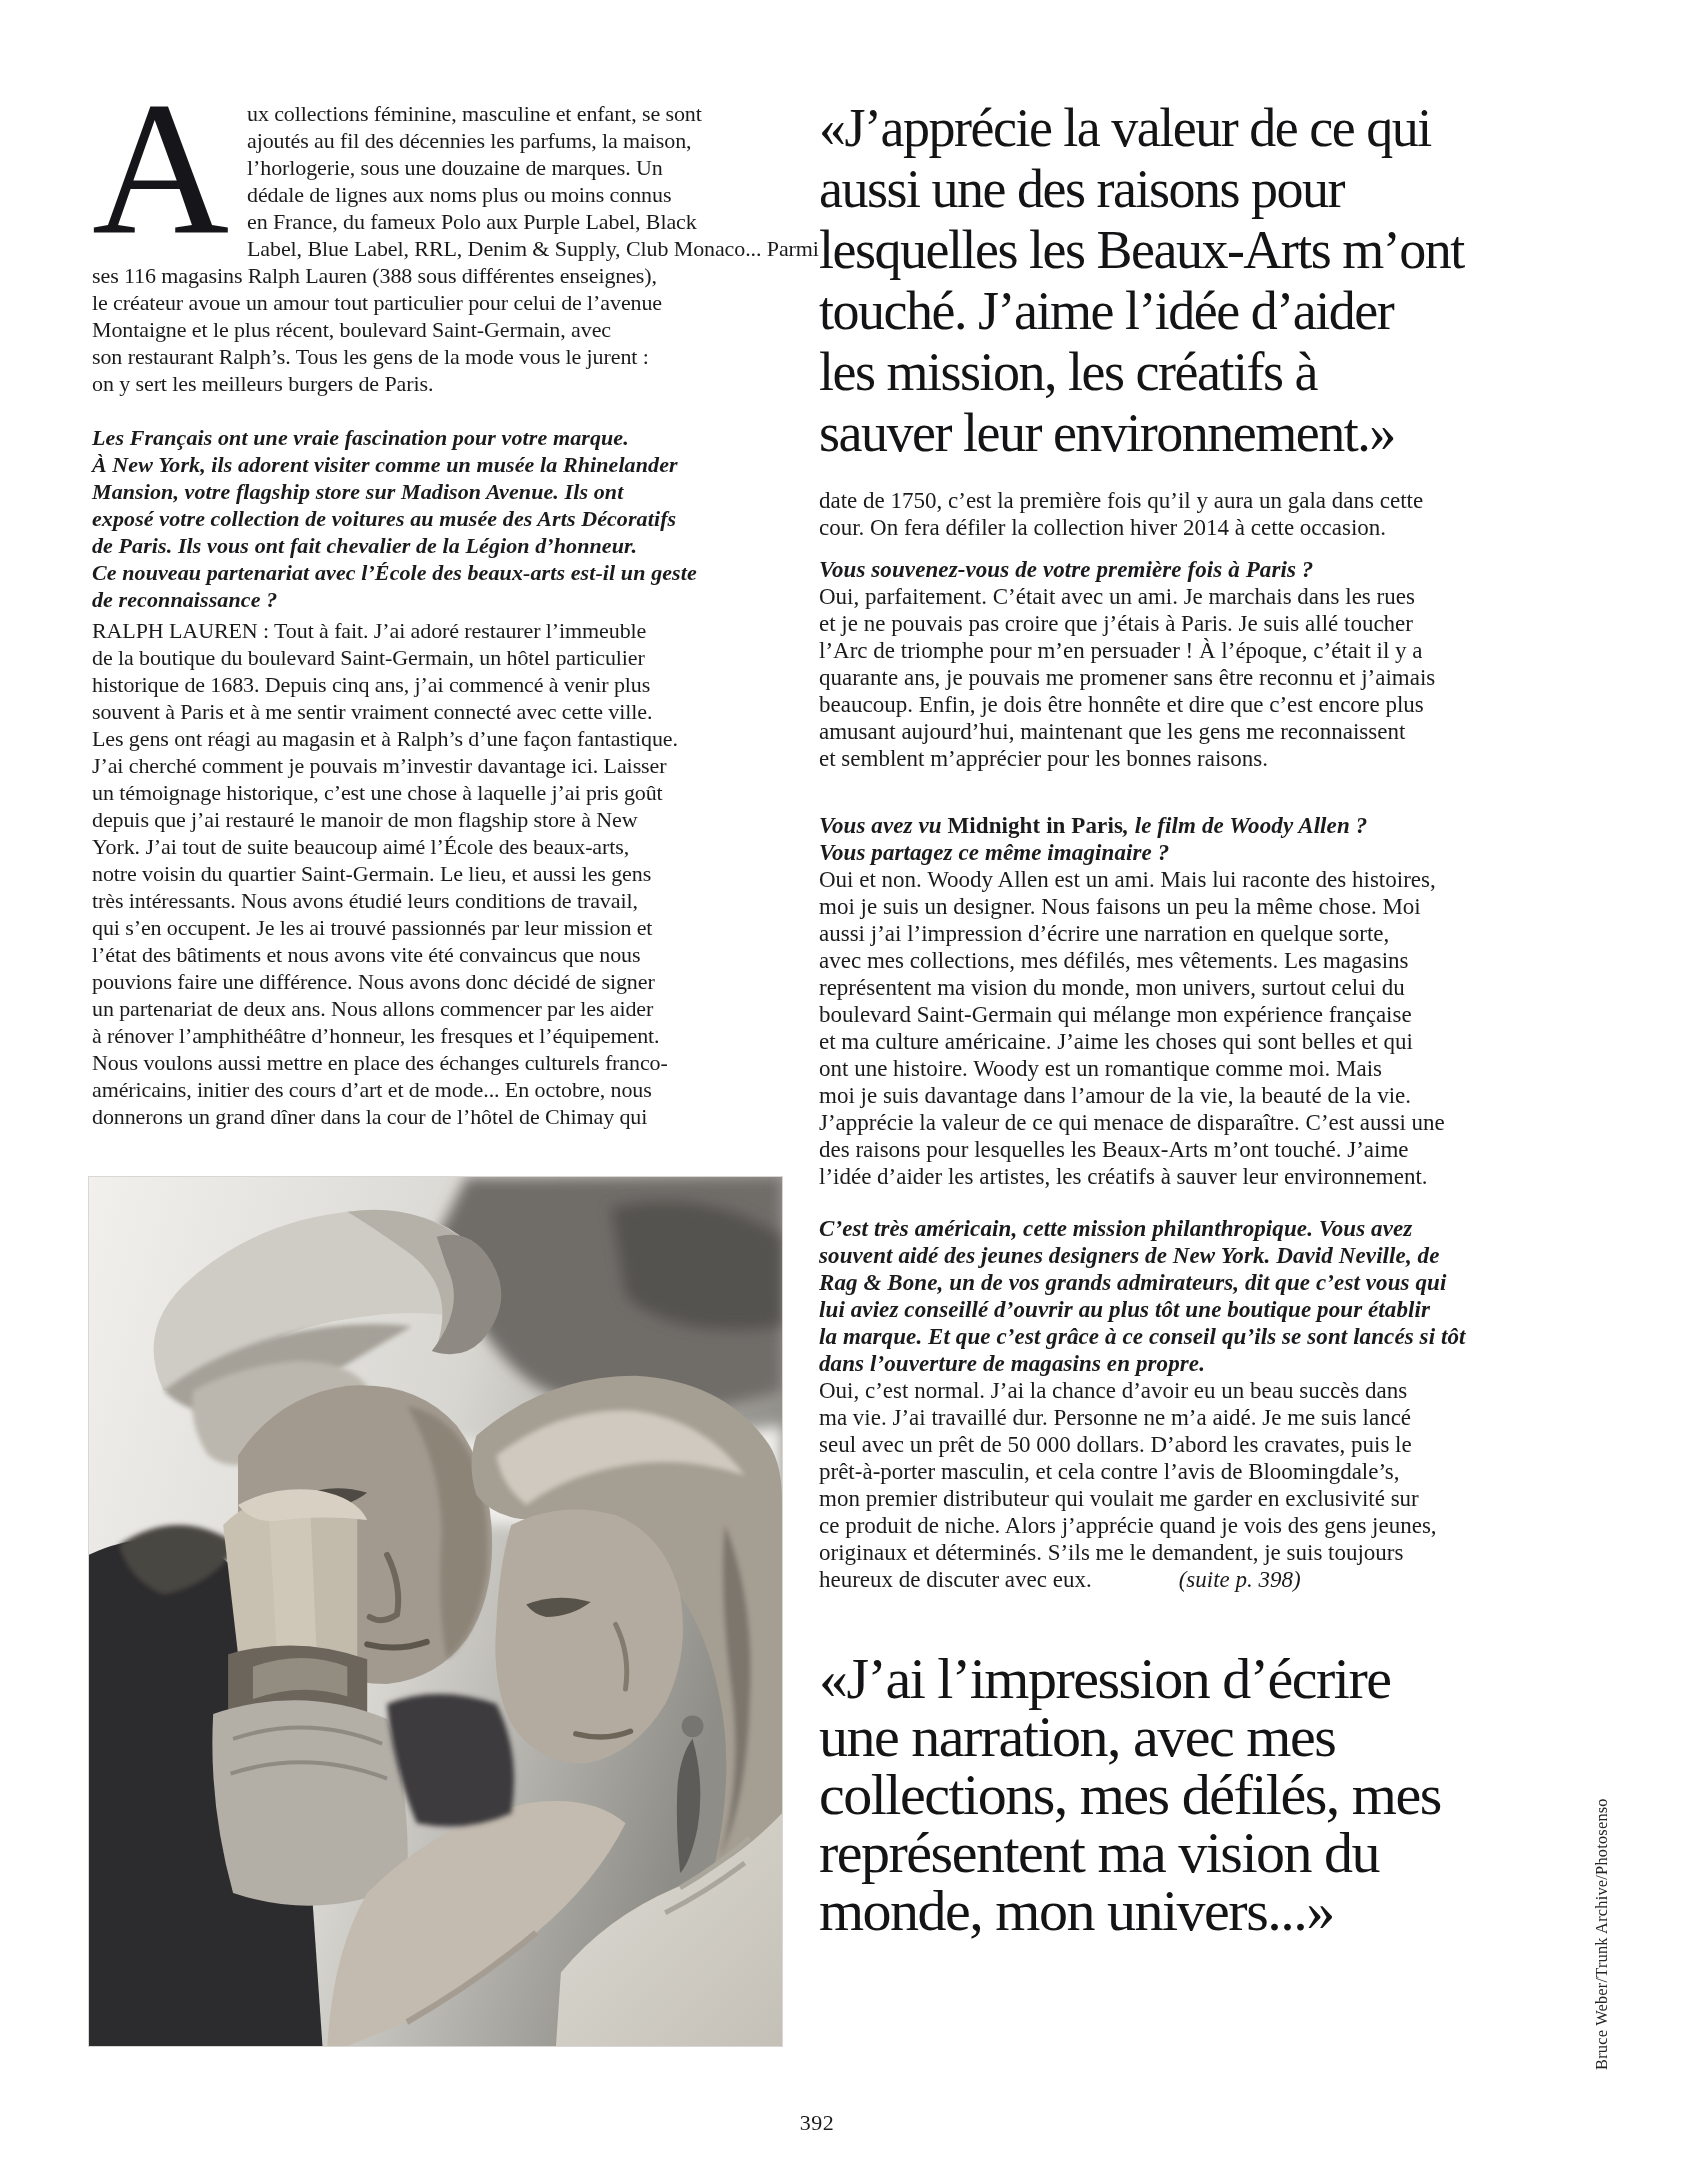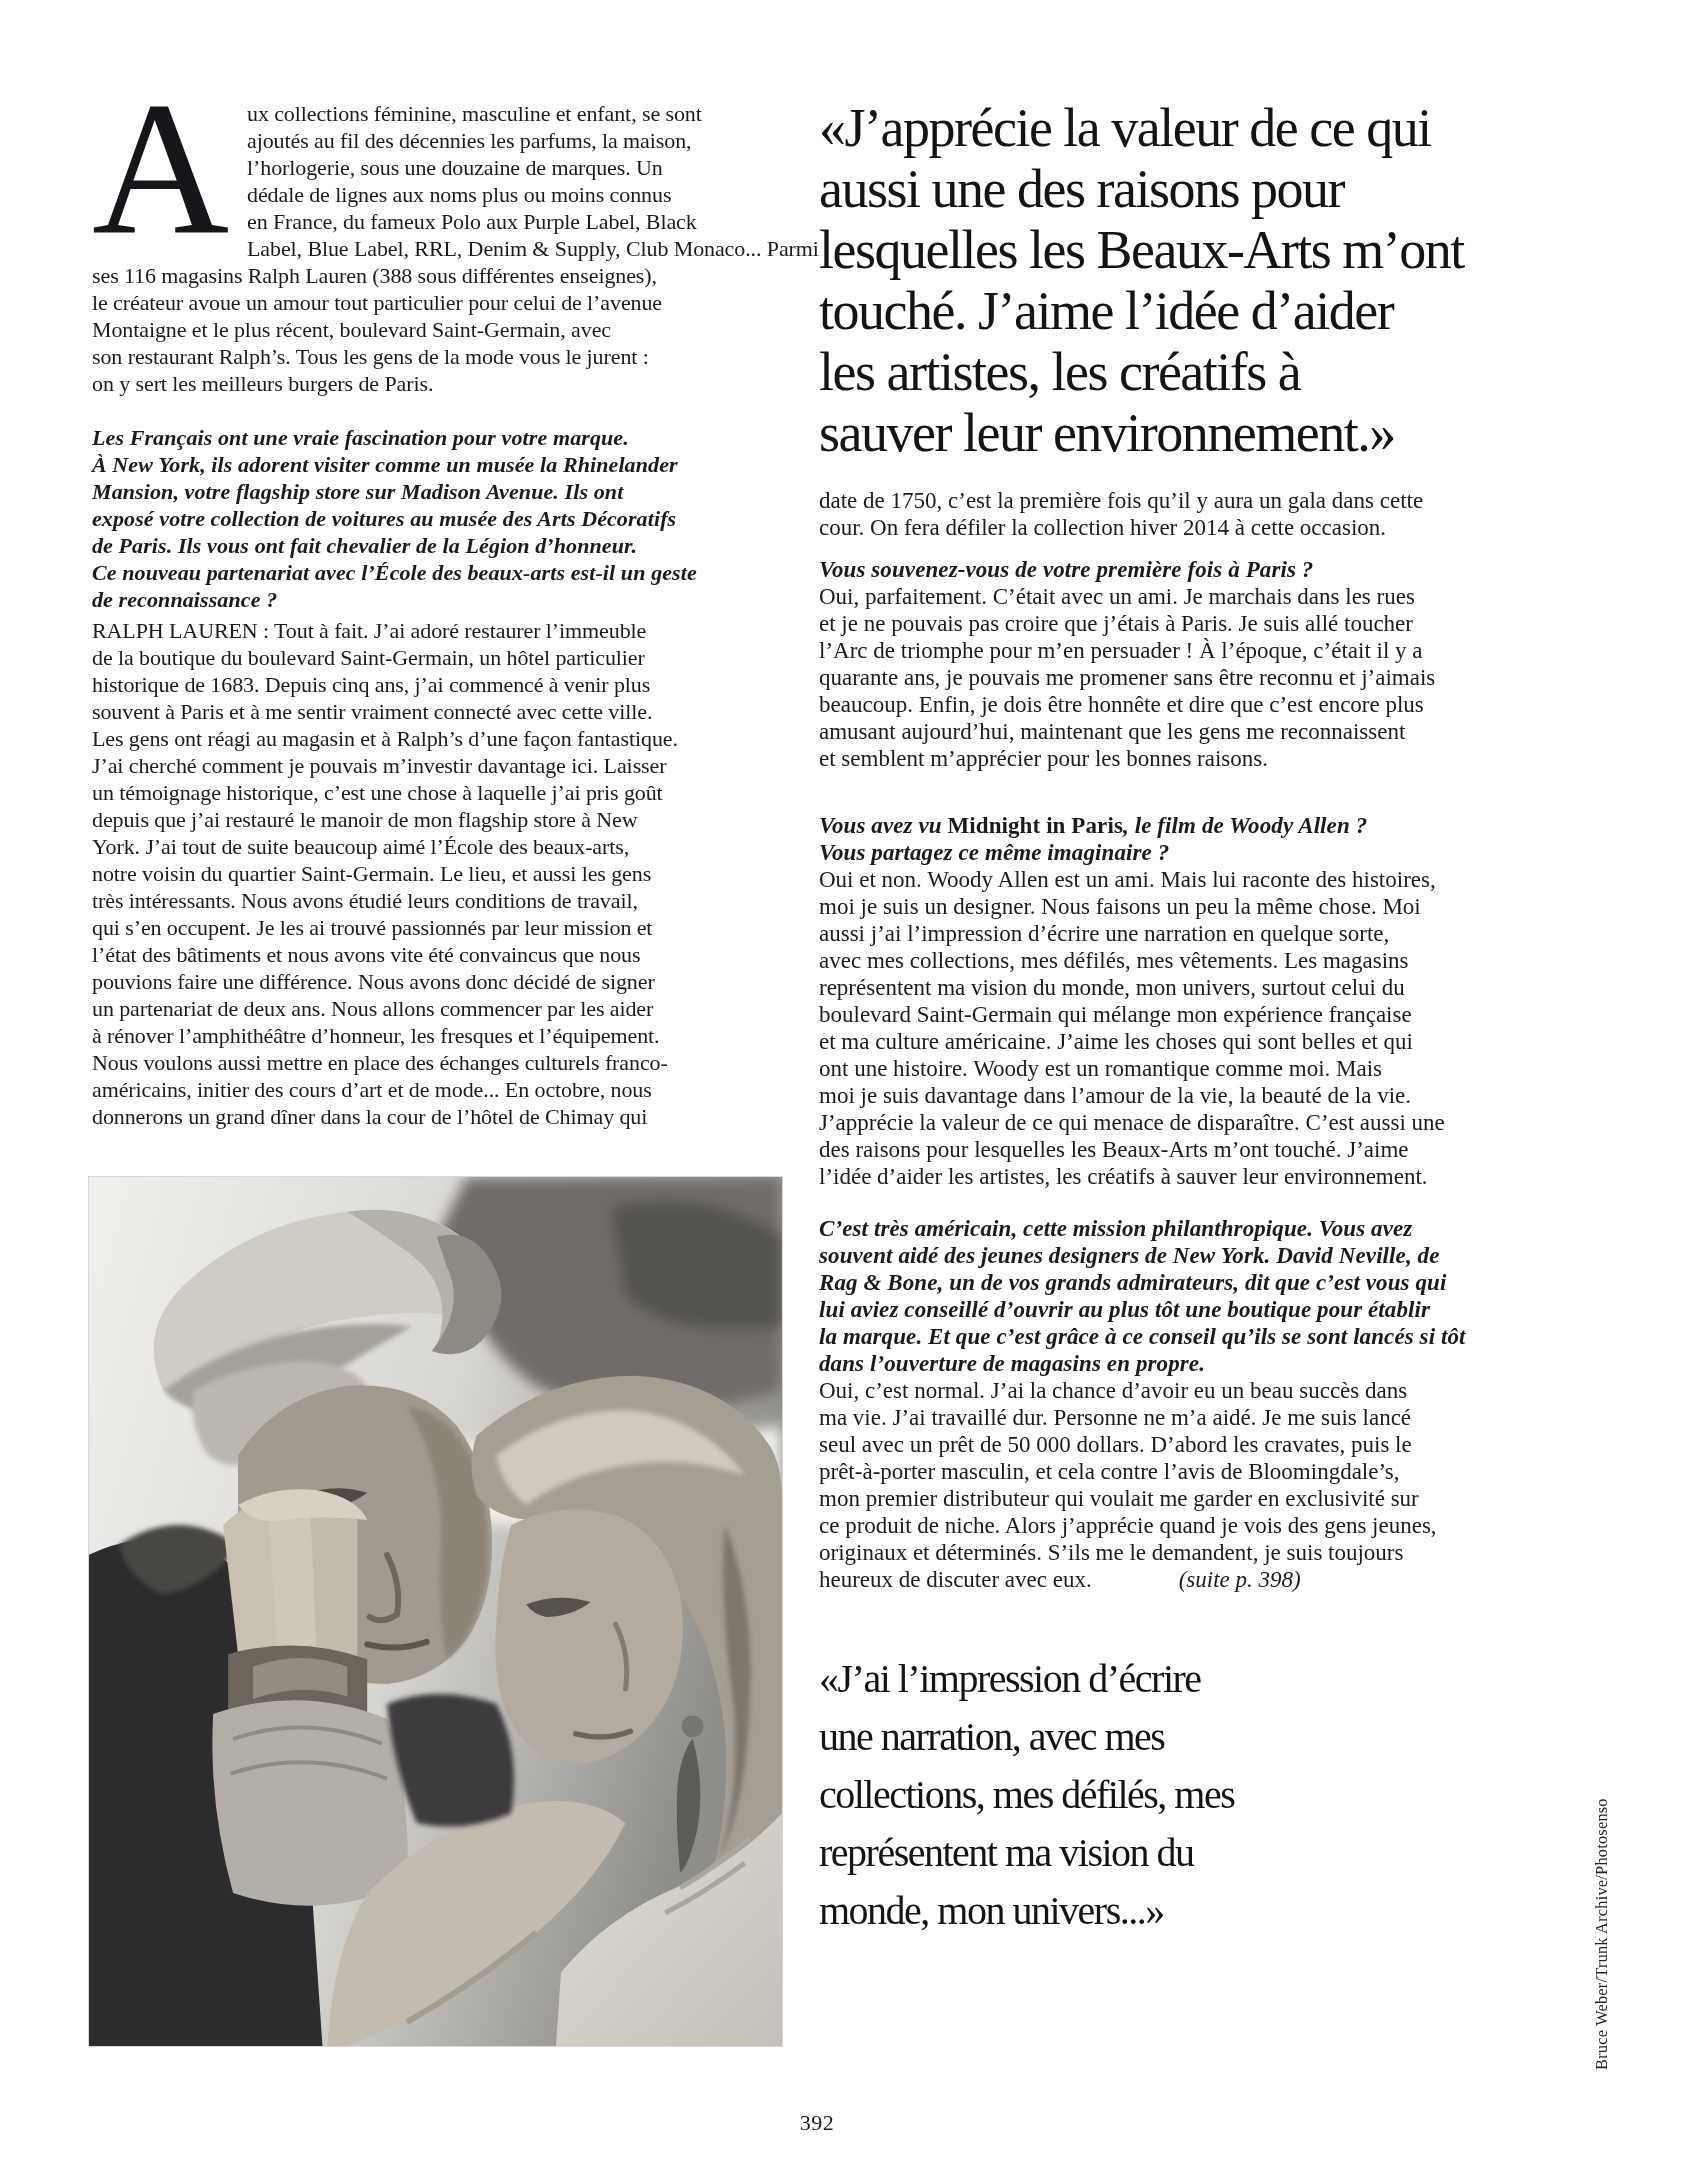--- a/index.html
+++ b/index.html
@@ -45,21 +45,21 @@
   .col-right {
     position:absolute; left:819px; top:98px; width:785px;
     font-size:23px; line-height:27px;
   }
   .pullquote {
     font-size:54px; line-height:61px;
     letter-spacing:-1.5px; color:#141416;
   }
   .pullquote-bottom {
     margin-top:57px;
-    font-size:40px; line-height:58px;
+    font-size:58px; line-height:58px;
     letter-spacing:-1.5px; color:#141416;
   }
   .rc-body { }
   .rc-first { margin-top:23px; }
   .rq { font-style:italic; font-weight:bold; letter-spacing:0.1px; }
   .rq-1 { margin-top:15px; }
   .rq-2 { margin-top:40px; }
   .rq-3 { margin-top:25px; }
   .rm { font-style:normal; }
   .suite { font-style:italic; margin-left:87px; }
@@ -205,21 +205,21 @@
     <path d="M600 1060 Q700 1020 820 1060 Q870 1160 850 1280 Q760 1320 660 1300 Q610 1180 600 1060 Z" fill="#3c3b3c" filter="url(#soft2)"></path>
   </svg>
 </div>
 
 <div class="col-right">
   <div class="pullquote">
       <div class="ln">«J’apprécie la valeur de ce qui</div>
       <div class="ln">aussi une des raisons pour</div>
       <div class="ln">lesquelles les Beaux-Arts m’ont</div>
       <div class="ln">touché. J’aime l’idée d’aider</div>
-      <div class="ln">les artistes, les créatifs à</div>
+      <div class="ln">les mission, les créatifs à</div>
       <div class="ln">sauver leur environnement.»</div>
     </div>
 
   <div class="rc-body rc-first">
       <div class="ln">date de 1750, c’est la première fois qu’il y aura un gala dans cette</div>
       <div class="ln">cour. On fera défiler la collection hiver 2014 à cette occasion.</div>
     </div>
 
   <div class="rq rq-1 ln">Vous souvenez-vous de votre première fois à Paris ?</div>
 

